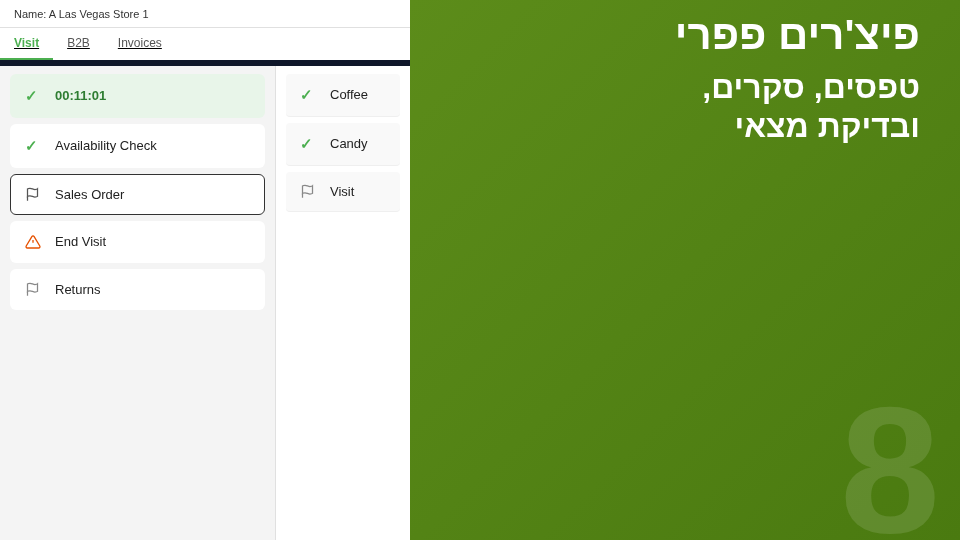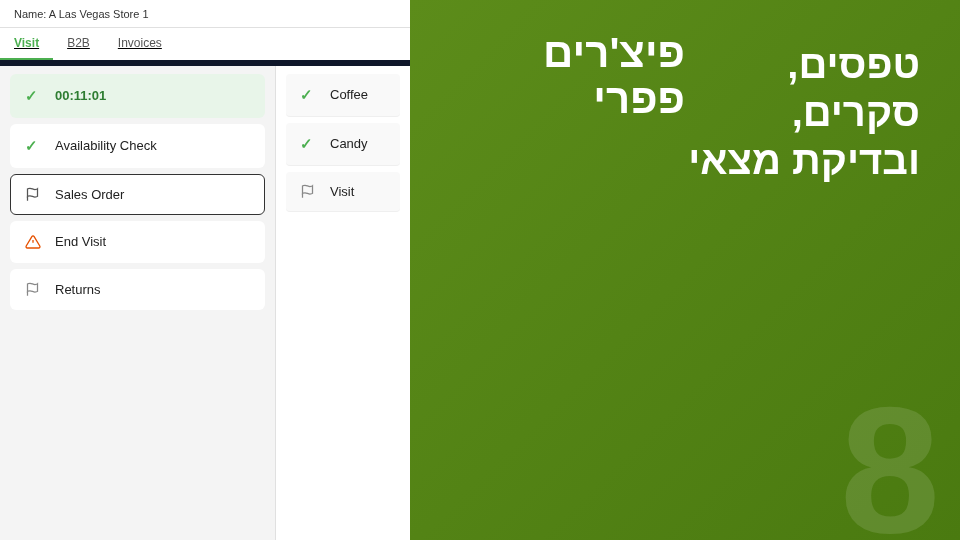--- a/index.html
+++ b/index.html
@@ -188,40 +188,40 @@
       border-radius: 4px;
     }
 
     
     .right-panel {
       flex: 1;
       background: #5a8a1a;
       background: linear-gradient(135deg, #5c8c1a 0%, #4a7a10 100%);
       position: relative;
       display: flex;
-      flex-direction: row;
+      flex-direction: column;
       align-items: flex-start;
       justify-content: flex-start;
-      padding: 30px 40px 20px 40px;
+      padding: 12px 40px 20px 40px;
       overflow: hidden;
     }
 
     .hebrew-title {
       color: white;
       font-size: 42px;
       font-weight: 800;
       text-align: right;
       width: 100%;
       line-height: 1.1;
       direction: rtl;
     }
 
     .hebrew-subtitle {
       color: white;
-      font-size: 40px;
+      font-size: 32px;
       font-weight: 600;
       text-align: right;
       width: 100%;
       line-height: 1.2;
       direction: rtl;
       margin-top: 10px;
     }
 
     .big-number {
       position: absolute;

